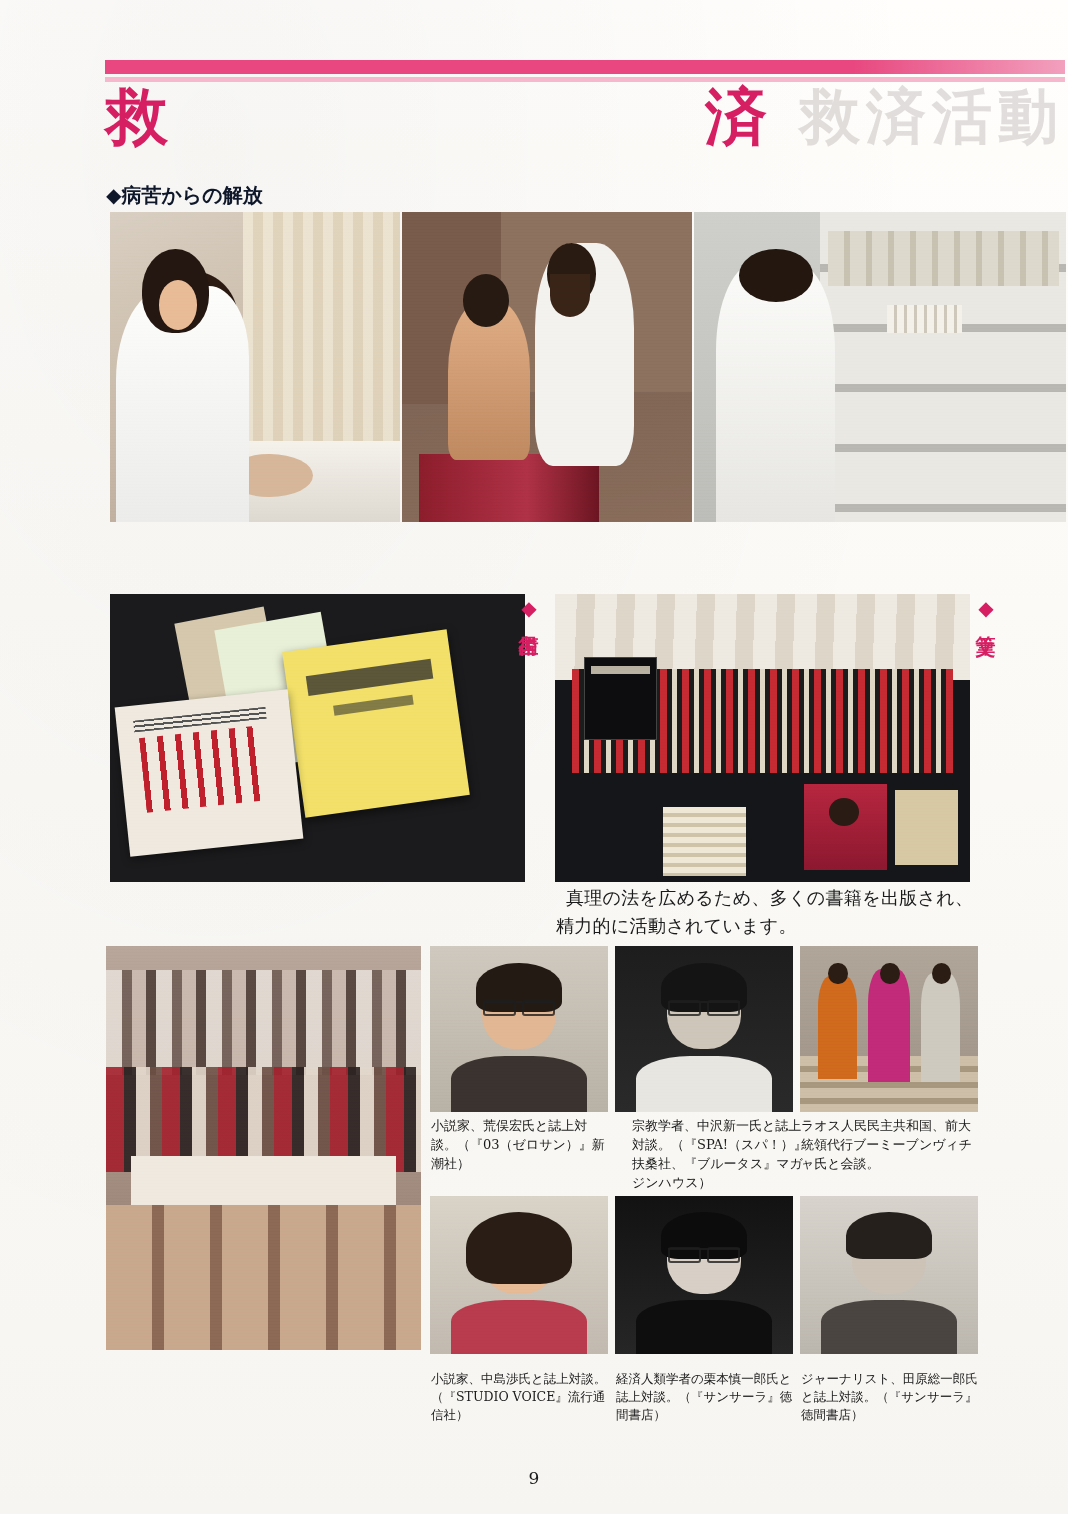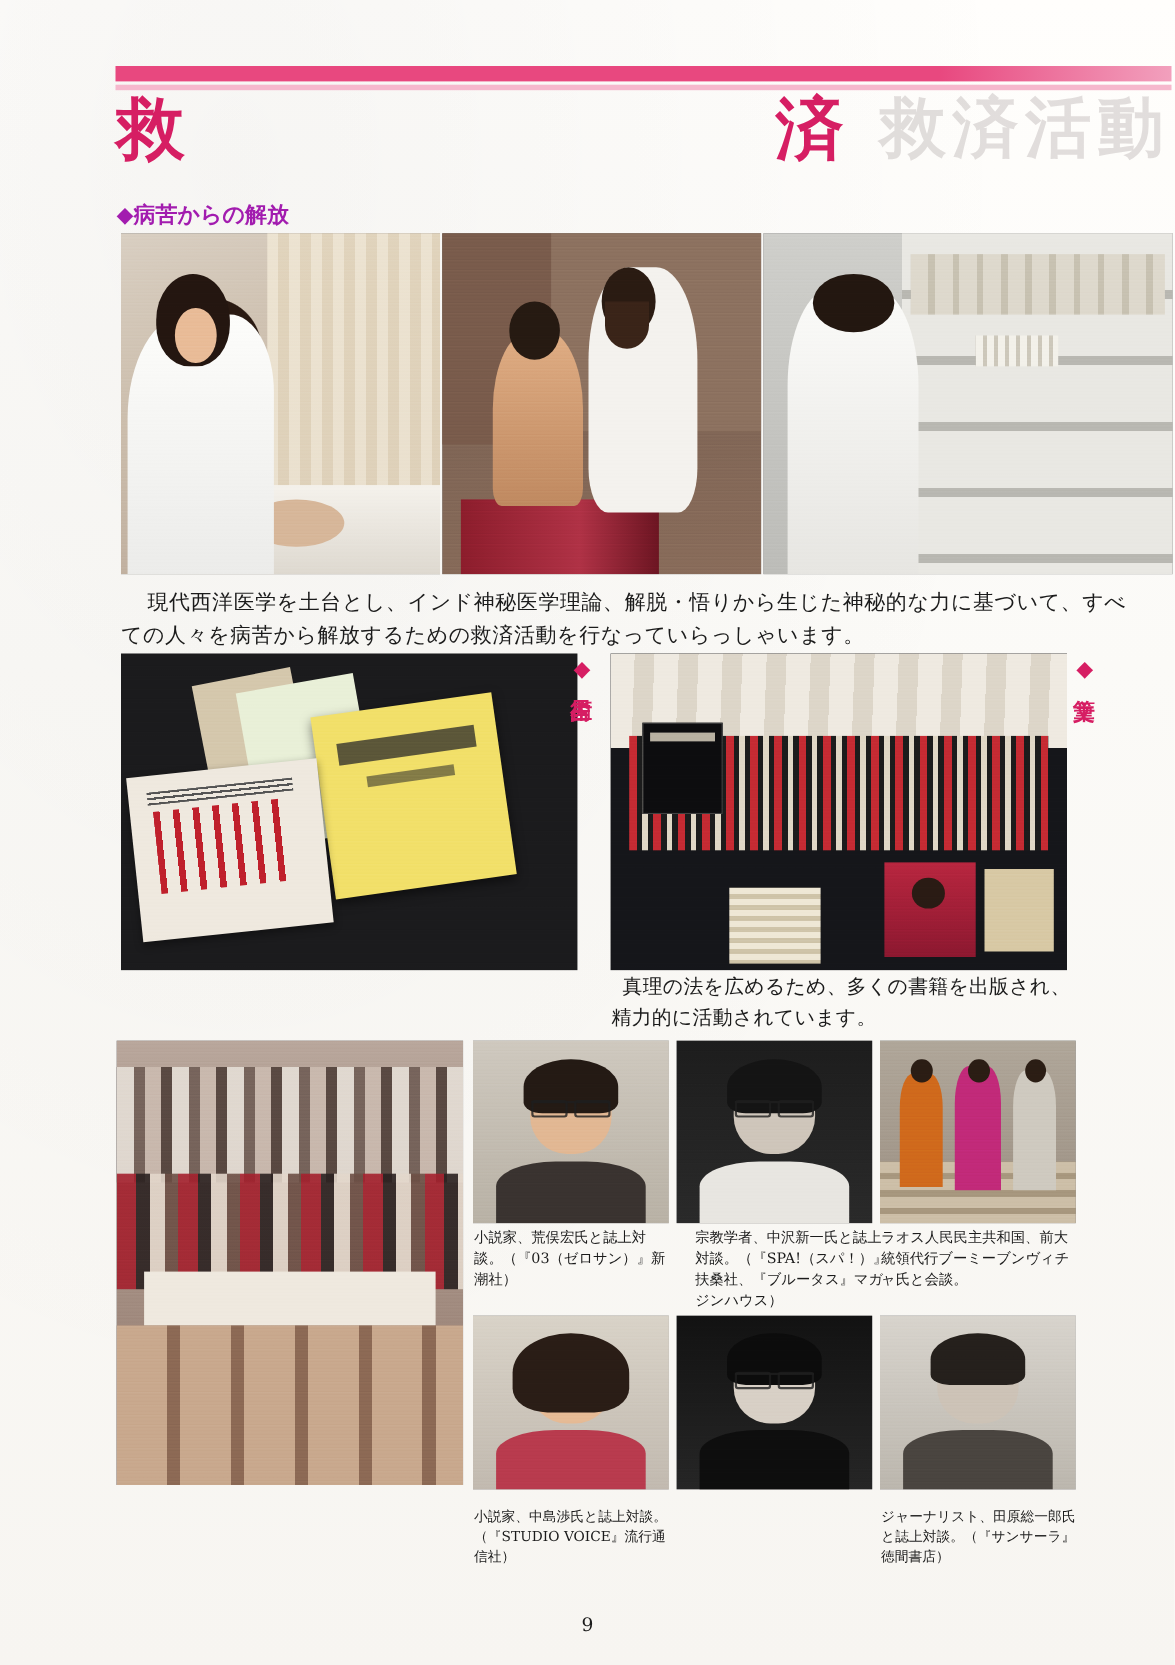--- a/index.html
+++ b/index.html
@@ -77,21 +77,21 @@
     line-height: 60px;
     color: rgba(160,150,150,0.30);
     font-family: "DejaVu Serif", serif;
     font-weight: 700;
     letter-spacing: 6px;
   }
 
   
   .sec-head {
     position: absolute;
-    color: #a21caf;
+    color: #0f172a;
     font-size: 20px;
     font-weight: 700;
     font-family: "DejaVu Serif", serif;
     white-space: nowrap;
   }
 
   .sec-head-v {
     position: absolute;
     color: #d61e63;
     font-size: 20px;
@@ -422,21 +422,20 @@
     <div class="inner">
       <div class="shelf"></div>
       <div class="boxes"></div>
       <div class="bottles"></div>
       <div class="person"></div>
       <div class="phead"></div>
     </div>
     <div class="grain"></div>
   </div>
 
-  <div class="body-text" style="left:110px; top:533px; width:930px; text-indent:24px;">現代西洋医学を土台とし、インド神秘医学理論、解脱・悟りから生じた神秘的な力に基づいて、すべての人々を病苦から解放するための救済活動を行なっていらっしゃいます。</div>
 
   <div class="photo p-astro" style="left:110px; top:594px; width:415px; height:288px;">
     <div class="inner">
       <div class="bk3"></div>
       <div class="bk2"></div>
       <div class="bk1">
           <div class="t"></div>
           <div class="t2"></div>
         </div>
       <div class="sheet">
@@ -544,17 +543,18 @@
     <div class="inner">
       <div class="bg" style="background:linear-gradient(180deg,#d8d4cd,#bcb7ae);"></div>
       <div class="shoulders" style="background:#4a4540;"></div>
       <div class="head" style="background:#cdc3b7;"></div>
       <div class="hair" style="background:#25201c;"></div>
     </div>
     <div class="grain"></div>
   </div>
 
   <div class="tiny-cap" style="left:431px; top:1370px; width:176px;">小説家、中島渉氏と誌上対談。（『STUDIO VOICE』流行通信社）</div>
+  <div class="tiny-cap" style="left:616px; top:1370px; width:178px;">経済人類学者の栗本慎一郎氏と誌上対談。（『サンサーラ』徳間書店）</div>
   <div class="tiny-cap" style="left:801px; top:1370px; width:178px;">ジャーナリスト、田原総一郎氏と誌上対談。（『サンサーラ』徳間書店）</div>
 
   <div class="page-number">9</div>
 
 </div>
 
 </body></html>

